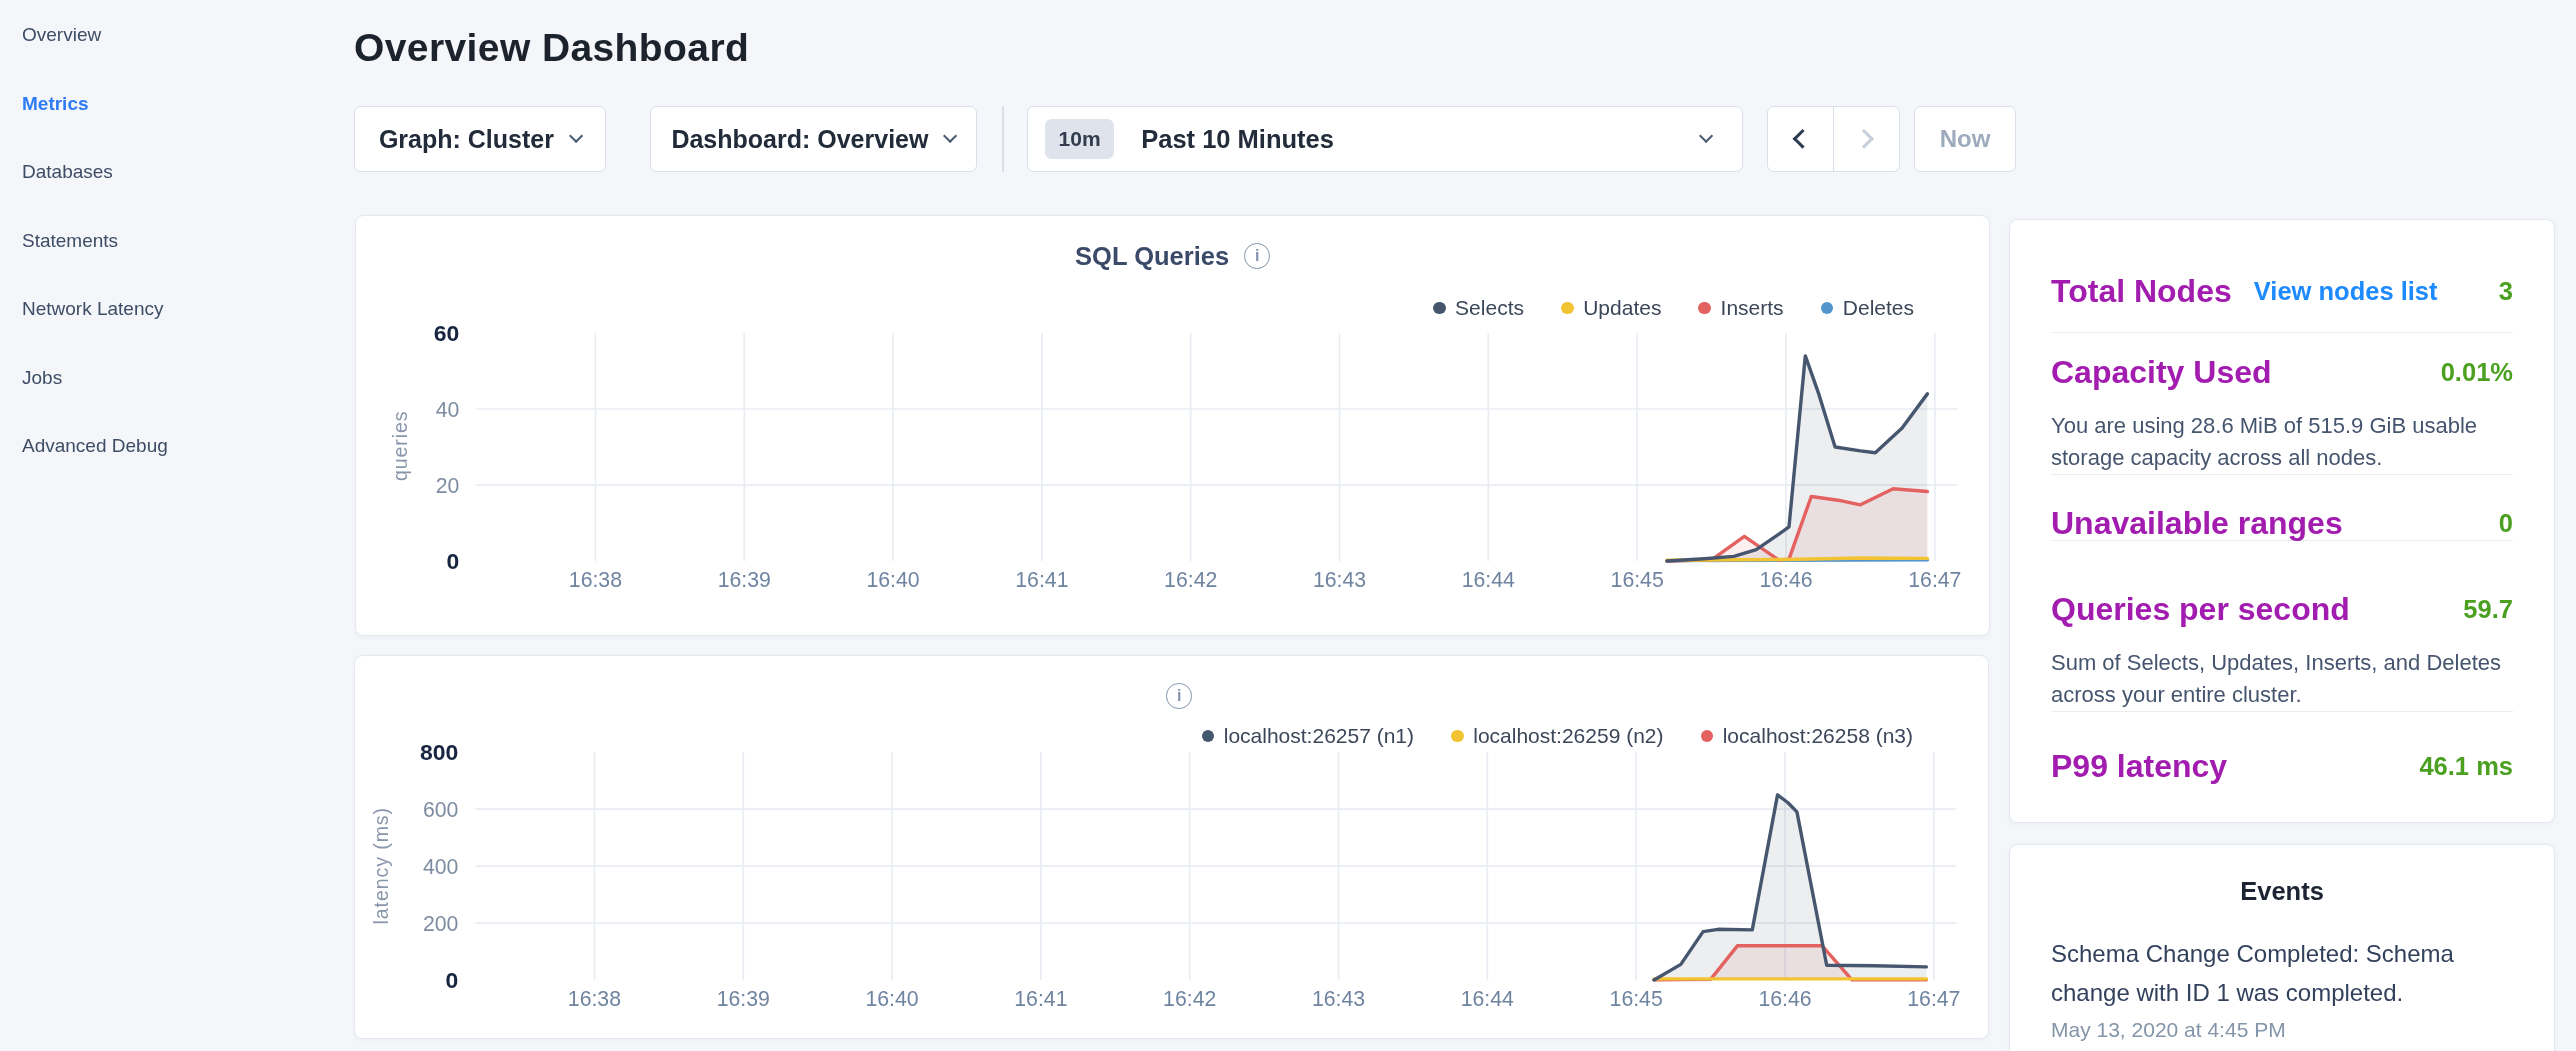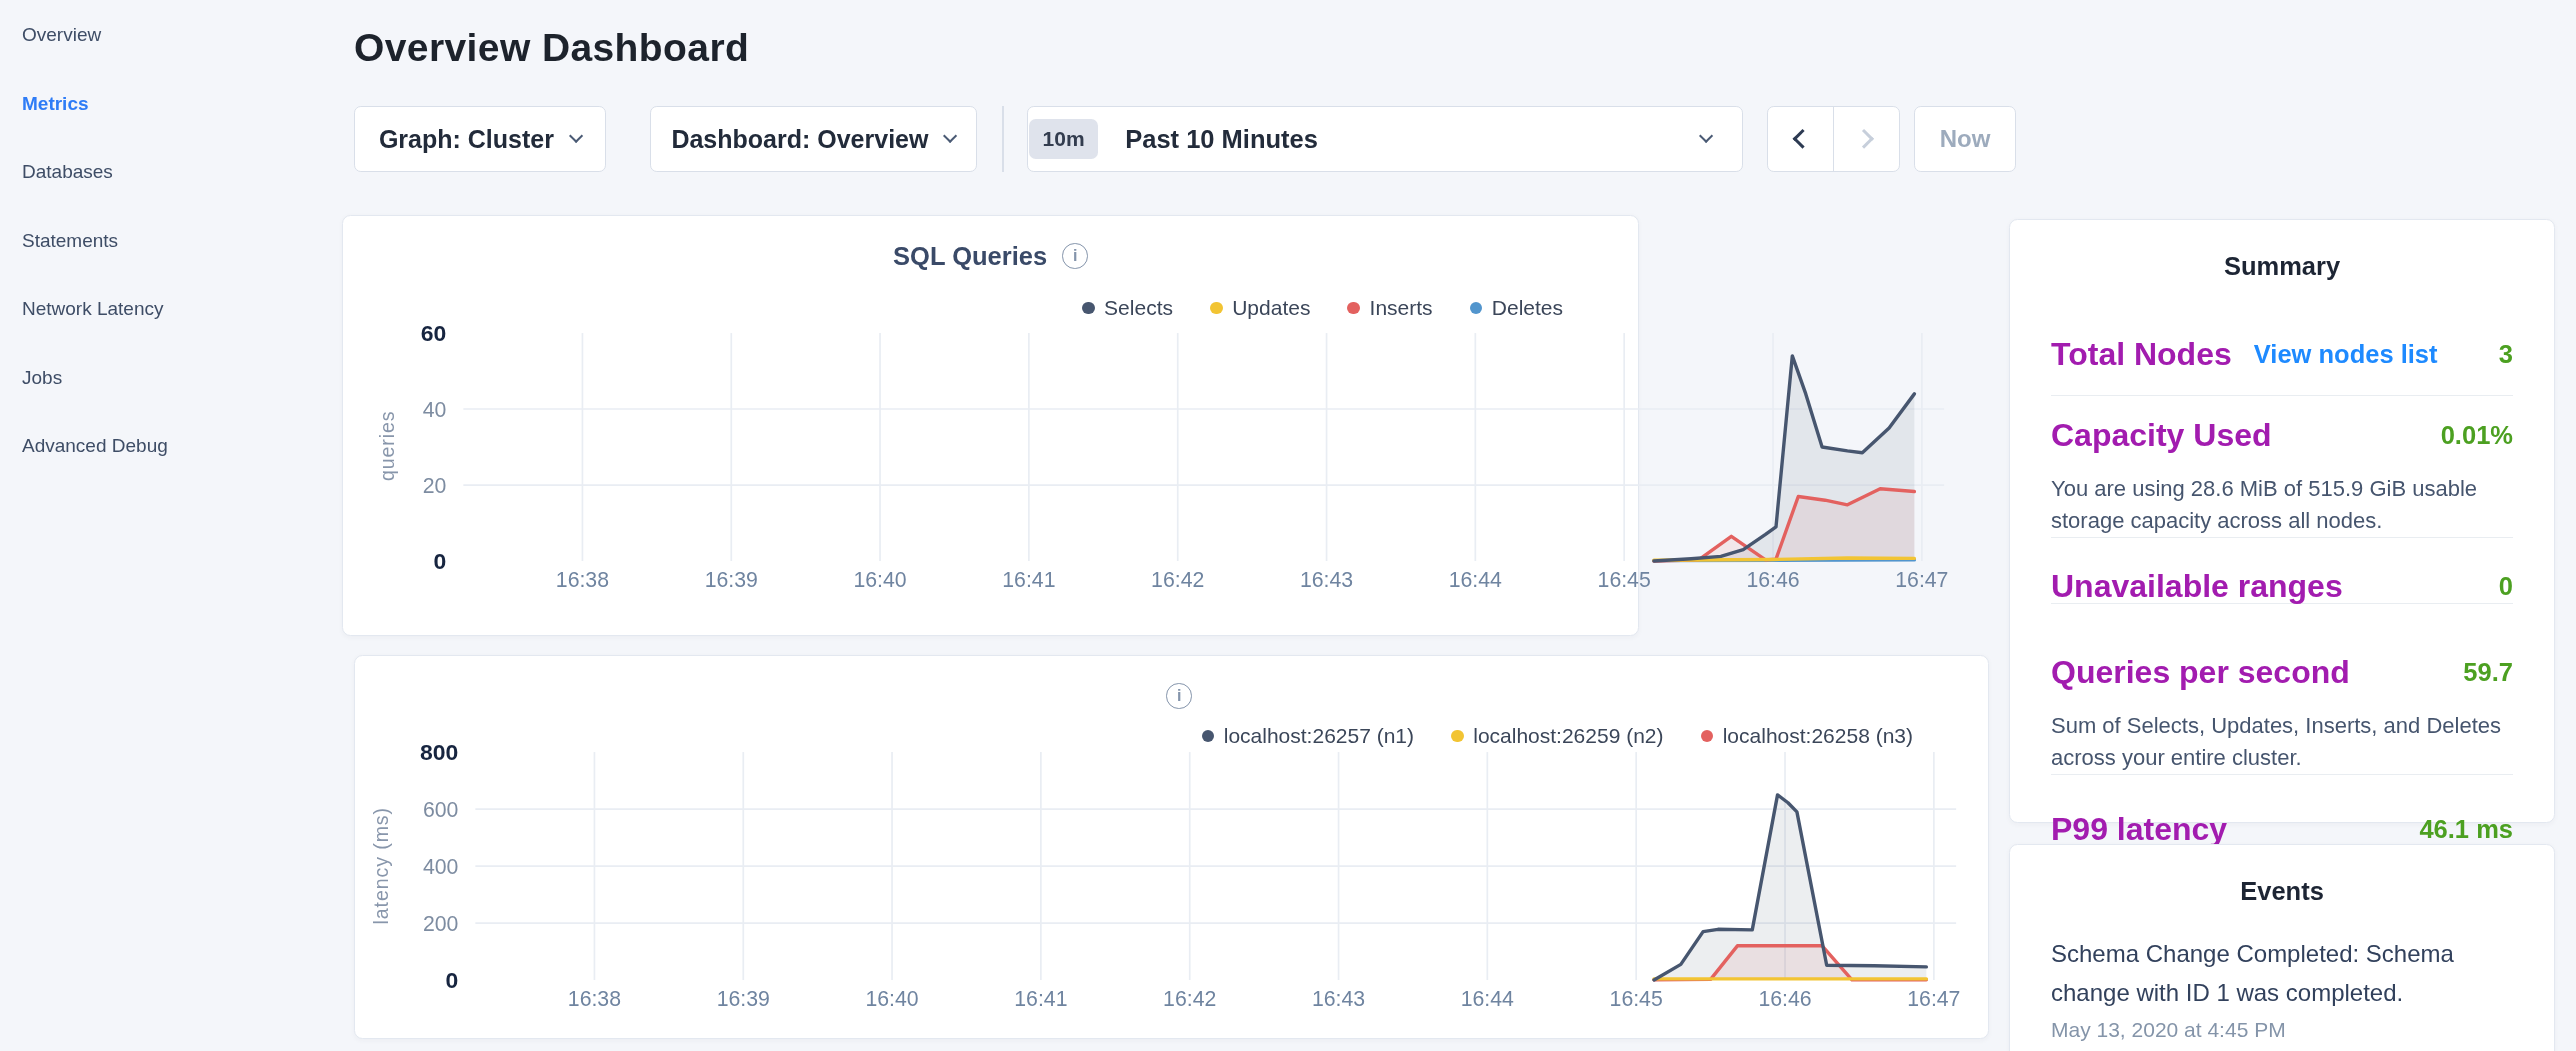--- a/index.html
+++ b/index.html
@@ -26,37 +26,37 @@
   .ctl { position:absolute; top:106px; height:66px; background:#fff;
          border:1.7px solid #d9dfe9; border-radius:6.8px; display:flex;
          align-items:center; justify-content:center; cursor:pointer; }
   .dd-label { font-size:25px; font-weight:bold; color:#222b3a; }
   .caret { width:10.2px; height:10.2px; border-right:2.6px solid #4a5a74;
            border-bottom:2.6px solid #4a5a74; transform:rotate(45deg);
            margin-left:17px; margin-top:-6.8px; }
   #dd-graph { left:354px; width:252px; }
   #dd-dashboard { left:650px; width:327px; }
   .vdivider { position:absolute; left:1002px; top:106px; width:1.7px; height:66px; background:#d9dfe9; }
-  #timebox { left:1027px; width:716px; justify-content:flex-start; padding:0 31px 0 1px; }
+  #timebox { left:1027px; width:716px; justify-content:flex-start; padding:0 31px 0 17px; }
   .time-badge { background:#dfe3ec; color:#333d4f; font-size:21px; font-weight:bold;
                 padding:7.7px 13.6px; border-radius:6.8px; }
   .time-label { font-size:25.5px; font-weight:bold; color:#232c3b; margin-left:27px; }
   #timebox .caret { margin-left:auto; }
   #pager { left:1767px; width:133px; padding:0; overflow:hidden; }
   .pager-half { width:50%; height:100%; display:flex; align-items:center; justify-content:center; }
   .pager-half.prev { border-right:1.7px solid #d9dfe9; }
   .chev { width:13.6px; height:13.6px; border-right:3.4px solid #2c3a52; border-bottom:3.4px solid #2c3a52; }
   .chev.left { transform:rotate(135deg); margin-left:5.1px; }
   .chev.right { transform:rotate(-45deg); border-color:#c7cfdb; margin-right:5.1px; }
   #now-btn { left:1914px; width:102px; }
   #now-btn .dd-label { color:#9dabbd; font-size:24px; }
   
   .card { position:absolute; background:#fff; border:1.7px solid #e3e8f0;
           border-radius:8.5px; box-shadow:0 1.7px 5.1px rgba(40,55,80,0.04); }
-  #chart-card-1 { left:342px; top:215px; width:1297px; height:421px; }
+  #chart-card-1 { left:355px; top:215px; width:1635px; height:421px; }
   #chart-card-2 { left:354px; top:655px; width:1635px; height:384px; }
   #summary-card { left:2009px; top:219px; width:546px; height:604px; }
   #events-card  { left:2009px; top:844px; width:546px; height:255px; }
   
   .chart-title-row { position:absolute; left:0; right:0; top:24px; height:32px;
                      display:flex; align-items:center; justify-content:center; }
   .chart-title { font-size:25.5px; font-weight:bold; color:#3a4a68; }
   .info-icon { width:25.5px; height:25.5px; border:1.7px solid #8494ab; border-radius:50%;
                margin-left:15.3px; display:flex; align-items:center; justify-content:center;
                font-size:16px; font-weight:bold; color:#8494ab; cursor:pointer; }
@@ -236,21 +236,20 @@
       <path fill="rgba(227,97,95,0.1)" stroke="none" d="M1503.8,282.0 L1503.8,281.7 L1570.3,281.3 L1601.8,241.8 L1701.5,241.8 L1736.5,281.7 L1824.0,281.7 L1824.0,282.0 Z"></path>
       <path fill="rgba(242,196,51,0.1)" stroke="none" d="M1503.8,282.0 L1503.8,280.7 L1824.0,280.7 L1824.0,282.0 Z"></path>
       <path fill="rgba(71,86,111,0.1)" stroke="none" d="M1503.8,282.0 L1503.8,282.0 L1535.3,263.6 L1561.5,225.1 L1579.0,222.4 L1619.3,223.0 L1649.0,64.3 L1661.3,73.6 L1671.8,84.3 L1706.8,264.6 L1762.8,265.3 L1824.0,266.6 L1824.0,282.0 Z"></path>
       <path fill="none" stroke="#e3615f" stroke-width="4" stroke-linejoin="round" stroke-linecap="round" d="M1503.8,281.7 L1570.3,281.3 L1601.8,241.8 L1701.5,241.8 L1736.5,281.7 L1824.0,281.7"></path>
       <path fill="none" stroke="#f2c433" stroke-width="4" stroke-linejoin="round" stroke-linecap="round" d="M1503.8,280.7 L1824.0,280.7"></path>
       <path fill="none" stroke="#47566f" stroke-width="4" stroke-linejoin="round" stroke-linecap="round" d="M1503.8,282.0 L1535.3,263.6 L1561.5,225.1 L1579.0,222.4 L1619.3,223.0 L1649.0,64.3 L1661.3,73.6 L1671.8,84.3 L1706.8,264.6 L1762.8,265.3 L1824.0,266.6"></path>
     </svg>
 </section>
 
 <section class="card" id="summary-card">
-  <div class="panel-title">Summary</div>
   <div class="rows">
     <div class="srow" id="srow-0">
       <div class="row-line">
         <span class="s-label">Total Nodes</span>
         <a class="s-link">View nodes list</a>
         <span class="s-value">3</span>
       </div>
     </div>
     <div class="srow" id="srow-1">
       <div class="row-line">

